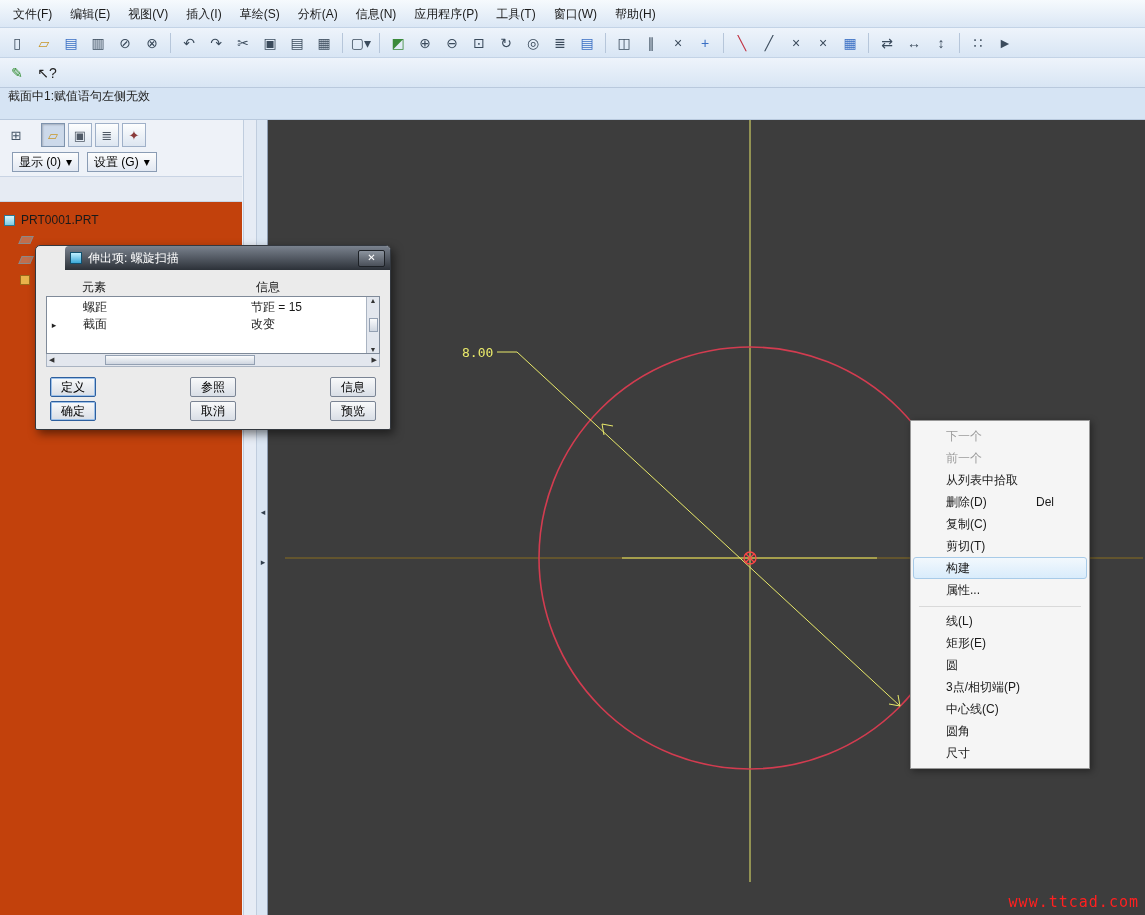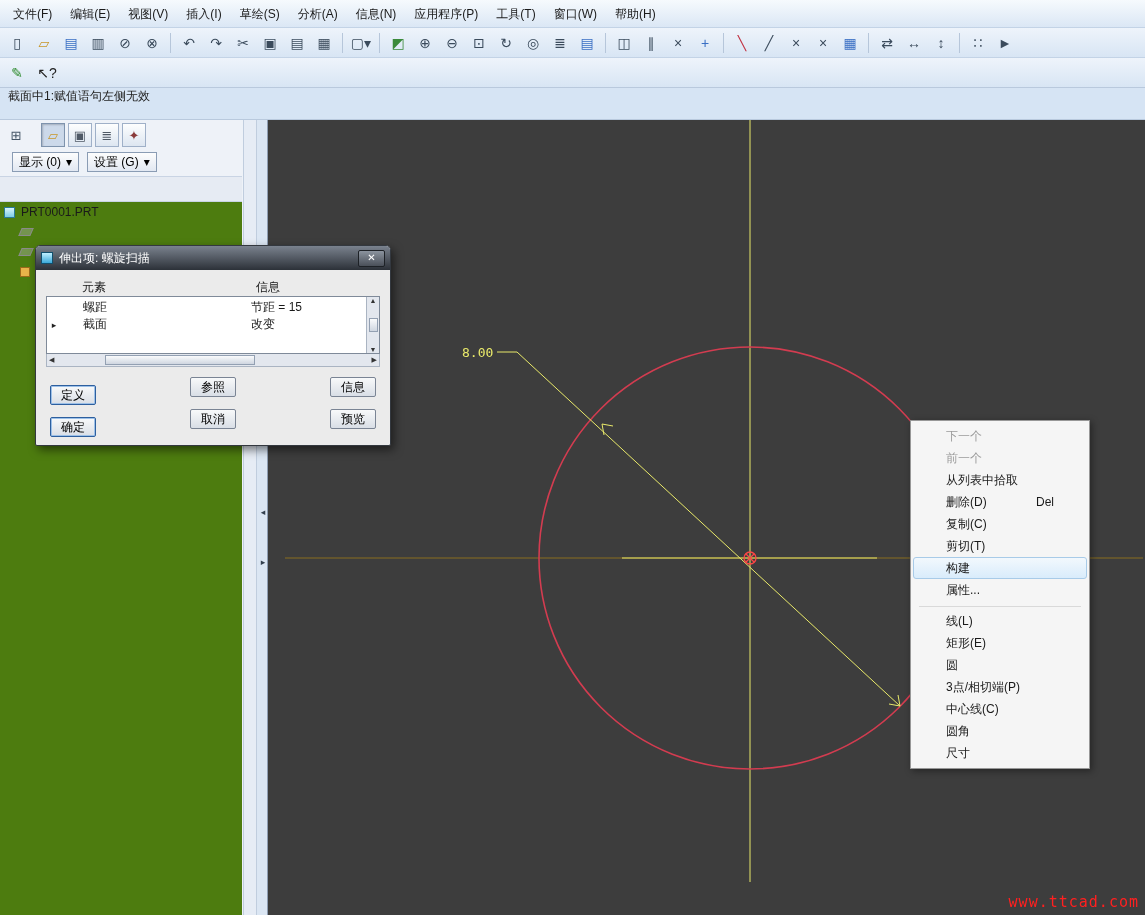--- a/index.html
+++ b/index.html
@@ -34,21 +34,21 @@
   .lp-inner{flex:1;display:flex;flex-direction:column;padding-right:14px;}
   .lp-icons{height:30px;display:flex;align-items:center;gap:3px;padding:2px 4px;}
   .lp-btn{width:24px;height:24px;border:1px solid #9fb0c8;background:linear-gradient(#fdfefe,#dde6f1);
           display:flex;align-items:center;justify-content:center;font-size:13px;cursor:pointer;font-family:inherit;}
   .lp-btn.plain{border:none;background:transparent;margin-right:10px;}
   .lp-btn.pressed{background:#ccd9ea;border-color:#7e93ad;box-shadow:inset 1px 1px 2px rgba(0,0,0,.2);}
   .lp-dropdowns{height:26px;display:flex;gap:8px;padding:2px 12px;}
   .dropdown-btn{height:20px;border:1px solid #8a9cb4;background:linear-gradient(#fdfdfd,#e2e8f2);
                 padding:0 6px;display:flex;align-items:center;gap:5px;font-size:12px;cursor:pointer;font-family:inherit;}
   .lp-spacer{height:26px;background:#e6ebf3;border-top:1px solid #c9d4e4;border-bottom:1px solid #c9d4e4;}
-  .tree{flex:1;background:#4d7c0f;}
+  .tree{flex:1;background:#c2410c;padding-top:8px;}
   .tree-row{height:20px;display:flex;align-items:center;gap:6px;cursor:pointer;}
   .tree-icon{width:14px;height:12px;display:inline-flex;align-items:center;justify-content:center;flex:0 0 auto;}
   .ti-part{width:11px;height:11px;background:linear-gradient(#d8f4fb,#7ecde4);border:1px solid #2a7a96;}
   .ti-plane{width:12px;height:8px;border:1px solid #8a8a8a;transform:skewX(-24deg);background:rgba(190,195,200,.35);}
   .ti-feature{width:10px;height:10px;background:#e8b34a;border:1px solid #9a6a1a;}
 
   .splitter{width:12px;background:#dbe6f3;border-left:1px solid #c0cdde;border-right:1px solid #8f9eb3;position:relative;}
   .sash{position:absolute;left:0;width:12px;height:18px;display:flex;align-items:center;justify-content:center;
         font-size:9px;color:#33404f;cursor:pointer;}
   .sash.up{top:383px;}
@@ -62,21 +62,21 @@
   .circ{stroke:var(--circle,#d33c50);stroke-width:1.6;fill:none;}
   .dimtext{fill:var(--dimension_text,#e9e96a);font-family:"DejaVu Sans Mono",monospace;font-size:13px;}
   .cmark{stroke:var(--center_marker,#ff4646);fill:none;stroke-width:1.3;}
   .watermark{position:absolute;right:6px;bottom:4px;font-family:"DejaVu Sans Mono",monospace;
              font-size:15px;letter-spacing:1px;color:var(--watermark,#ff2020);}
 
   
   .dialog{position:absolute;left:35px;top:245px;width:356px;z-index:50;background:#ebebeb;
           border:1px solid #33383f;border-radius:5px 5px 2px 2px;box-shadow:3px 4px 10px rgba(0,0,0,.5);}
   .dlg-title{height:24px;background:linear-gradient(#7a828e,#2c3138);border-radius:4px 4px 0 0;
-             display:flex;align-items:center;gap:6px;padding:0 5px;color:#fff;font-size:12px;}
+             display:flex;align-items:center;gap:6px;padding:0 5px;color:#fff;font-size:12px;margin-left:29px;}
   .dlg-appicon{width:12px;height:12px;background:linear-gradient(#bfefff,#3aa8d8);border:1px solid #11506e;flex:0 0 auto;}
   .dlg-close{margin-left:auto;width:27px;height:17px;border:1px solid #1d2126;border-radius:2px;color:#fff;
              background:linear-gradient(#8b939e,#4a5059);font-size:10px;line-height:1;cursor:pointer;
              display:flex;align-items:center;justify-content:center;font-family:inherit;}
   .dlg-body{padding:8px 10px 8px;}
   .dlg-cols{display:flex;height:18px;align-items:center;font-family:Liberation Serif, serif;}
   .dlg-cols .h-el{width:184px;padding-left:36px;}
   .dlg-cols .h-info{flex:1;padding-left:26px;}
   .dlg-listwrap{position:relative;border:1px solid #7f8a99;background:#fff;height:58px;}
   .dlg-list{position:absolute;top:2px;left:0;right:13px;bottom:0;overflow:hidden;}
@@ -88,21 +88,21 @@
            display:flex;flex-direction:column;justify-content:space-between;align-items:center;font-size:7px;color:#333;}
   .vthumb{width:9px;height:14px;background:linear-gradient(#fafbfc,#cfd6e0);border:1px solid #93a0b2;}
   .hscroll{height:13px;background:#e3e7ee;border:1px solid #aab4c2;border-top:none;position:relative;
            display:flex;align-items:center;justify-content:space-between;padding:0 2px;font-size:7px;color:#333;}
   .hthumb{position:absolute;left:58px;width:150px;top:1px;bottom:1px;
           background:linear-gradient(#fafbfc,#cfd6e0);border:1px solid #93a0b2;}
   .dlg-buttons{margin-top:10px;display:flex;flex-direction:column;gap:4px;}
   .dlg-brow{display:flex;justify-content:space-between;padding:0 4px;}
   .dbtn{min-width:46px;height:20px;font-size:12px;border:1px solid #7a8494;border-radius:2px;cursor:pointer;
         background:linear-gradient(#f8f9fa,#d9dee6);font-family:inherit;}
-  .dbtn.primary{border-color:#2d5f9e;box-shadow:inset 0 0 0 1px #9cc0e8;margin-top:8px;}
+  .dbtn.primary{border-color:#2d5f9e;box-shadow:inset 0 0 0 1px #9cc0e8;}
 
   
   .context-menu{position:absolute;left:910px;top:420px;width:180px;z-index:60;background:#f5f5f5;
                 border:1px solid #979797;box-shadow:2px 2px 7px rgba(0,0,0,.4);padding:4px 2px;}
   .cm-item{height:22px;display:flex;align-items:center;padding:0 8px 0 32px;color:#1a1a1a;cursor:pointer;
            border:1px solid transparent;border-radius:3px;}
   .cm-item.disabled{color:#9b9b9b;cursor:default;}
   .cm-item.highlighted{background:linear-gradient(#f2f8fd,#d9ecfb);border-color:#a8cbe8;}
   .cm-item.separator{height:9px;padding:0;margin:0 6px;border:none;position:relative;cursor:default;}
   .cm-item.separator::after{content:"";position:absolute;left:0;right:0;top:50%;height:1px;background:#d9d9d9;}

